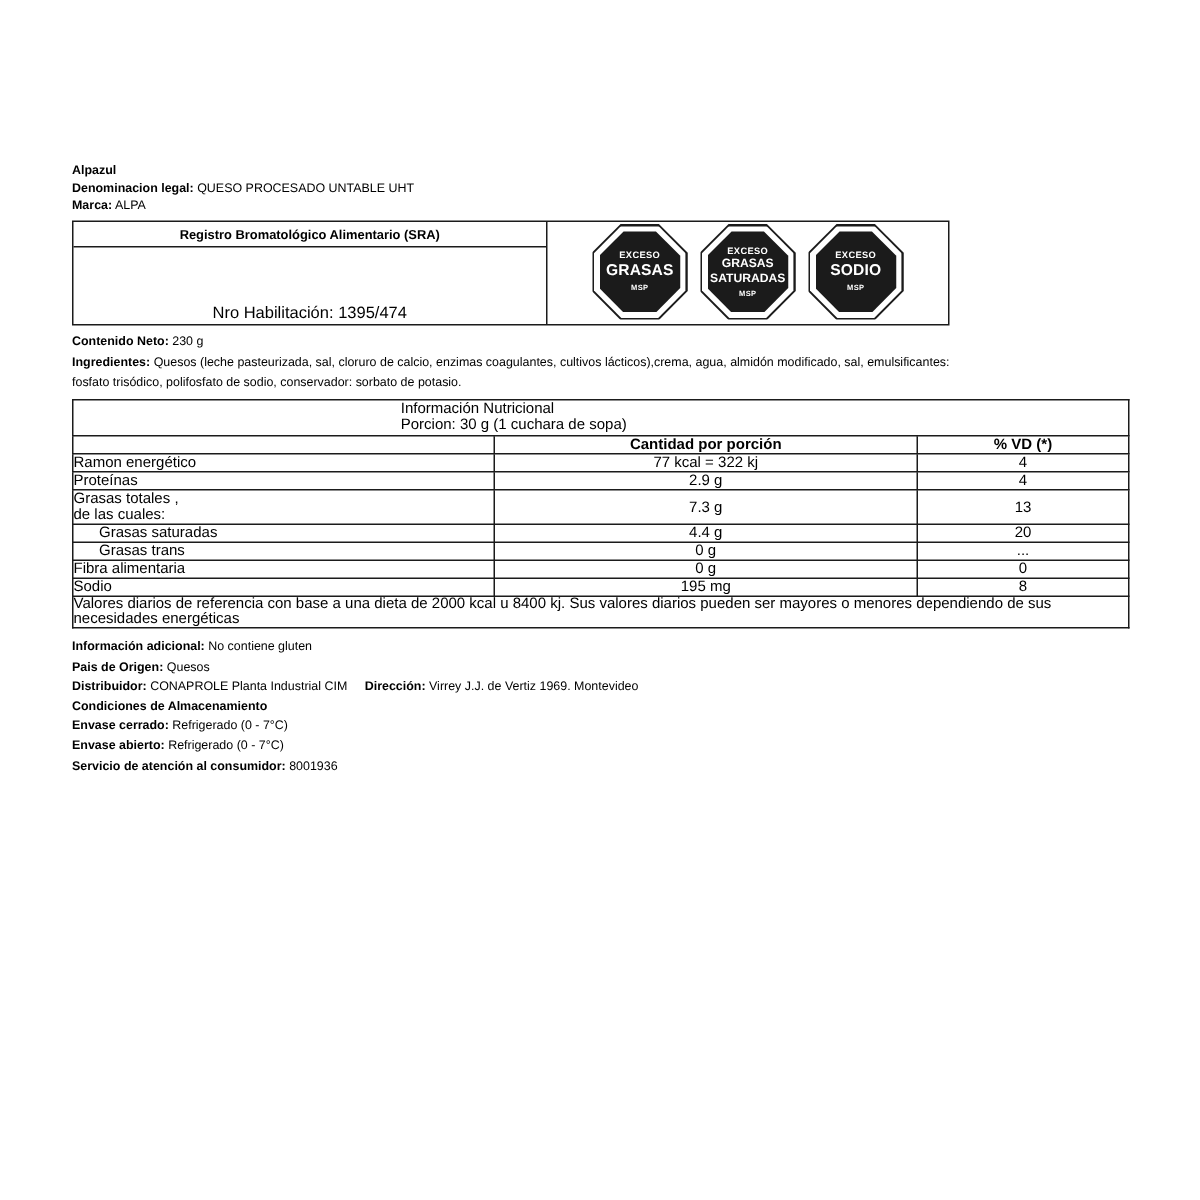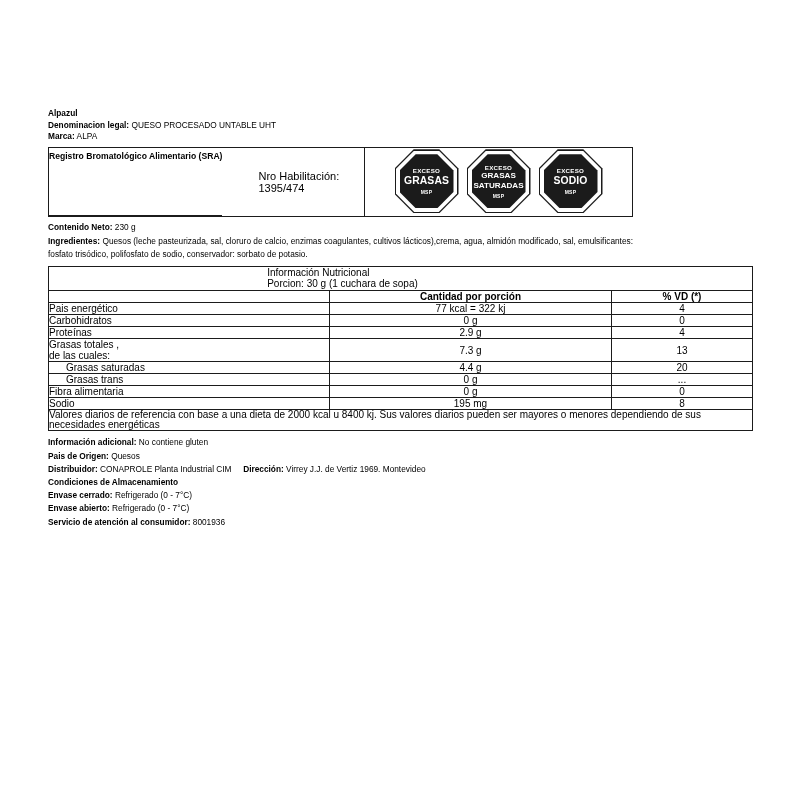--- a/index.html
+++ b/index.html
@@ -36,21 +36,21 @@
     margin-top: 4px;
     border: 1.4px solid #1b1b1b;
     height: 70px;
     display: flex;
     box-sizing: border-box;
   }
   .topbox-left {
     width: 316px;
     border-right: 1.4px solid #1b1b1b;
     display: flex;
-    flex-direction: row;
+    flex-direction: column;
     box-sizing: border-box;
     gap: 36px;
   }
   .sra-title {
     border-bottom: 1.2px solid #1b1b1b;
     text-align: center;
     font-size: 8.6px;
     font-weight: bold;
     line-height: 10px;
     padding: 3px 0 3.5px 0;
@@ -280,28 +280,23 @@
           </span>
         </td>
       </tr>
       <tr>
         <td class="blank"></td>
         <td class="hc">Cantidad por porción</td>
         <td class="hc">% VD (*)</td>
       </tr>
 
       <tr>
-        <td class="name">Pais energético</td>
+        <td class="name">Ramon energético</td>
         <td class="val">77 kcal = 322 kj</td>
         <td class="vd">4</td>
-      </tr>
-      <tr>
-        <td class="name">Carbohidratos</td>
-        <td class="val">0 g</td>
-        <td class="vd">0</td>
       </tr>
       <tr>
         <td class="name">Proteínas</td>
         <td class="val">2.9 g</td>
         <td class="vd">4</td>
       </tr>
       <tr>
         <td class="name two-line">
           <div>Grasas totales ,</div>
           <div>de las cuales:</div>

